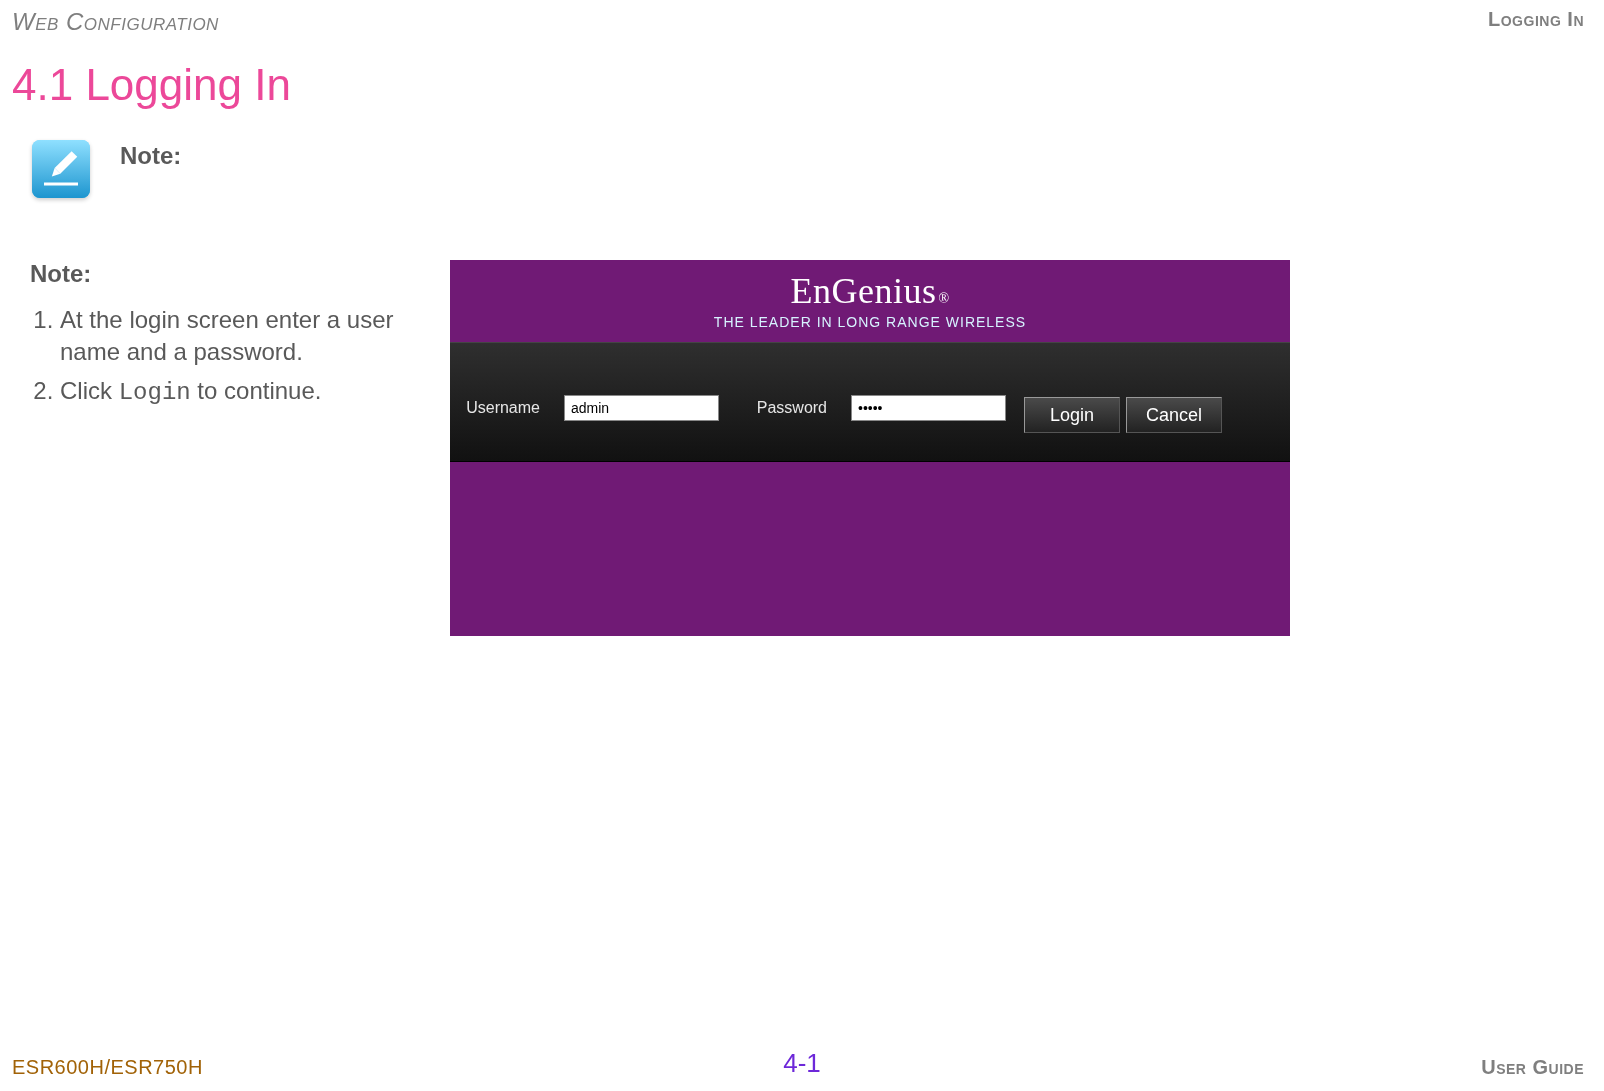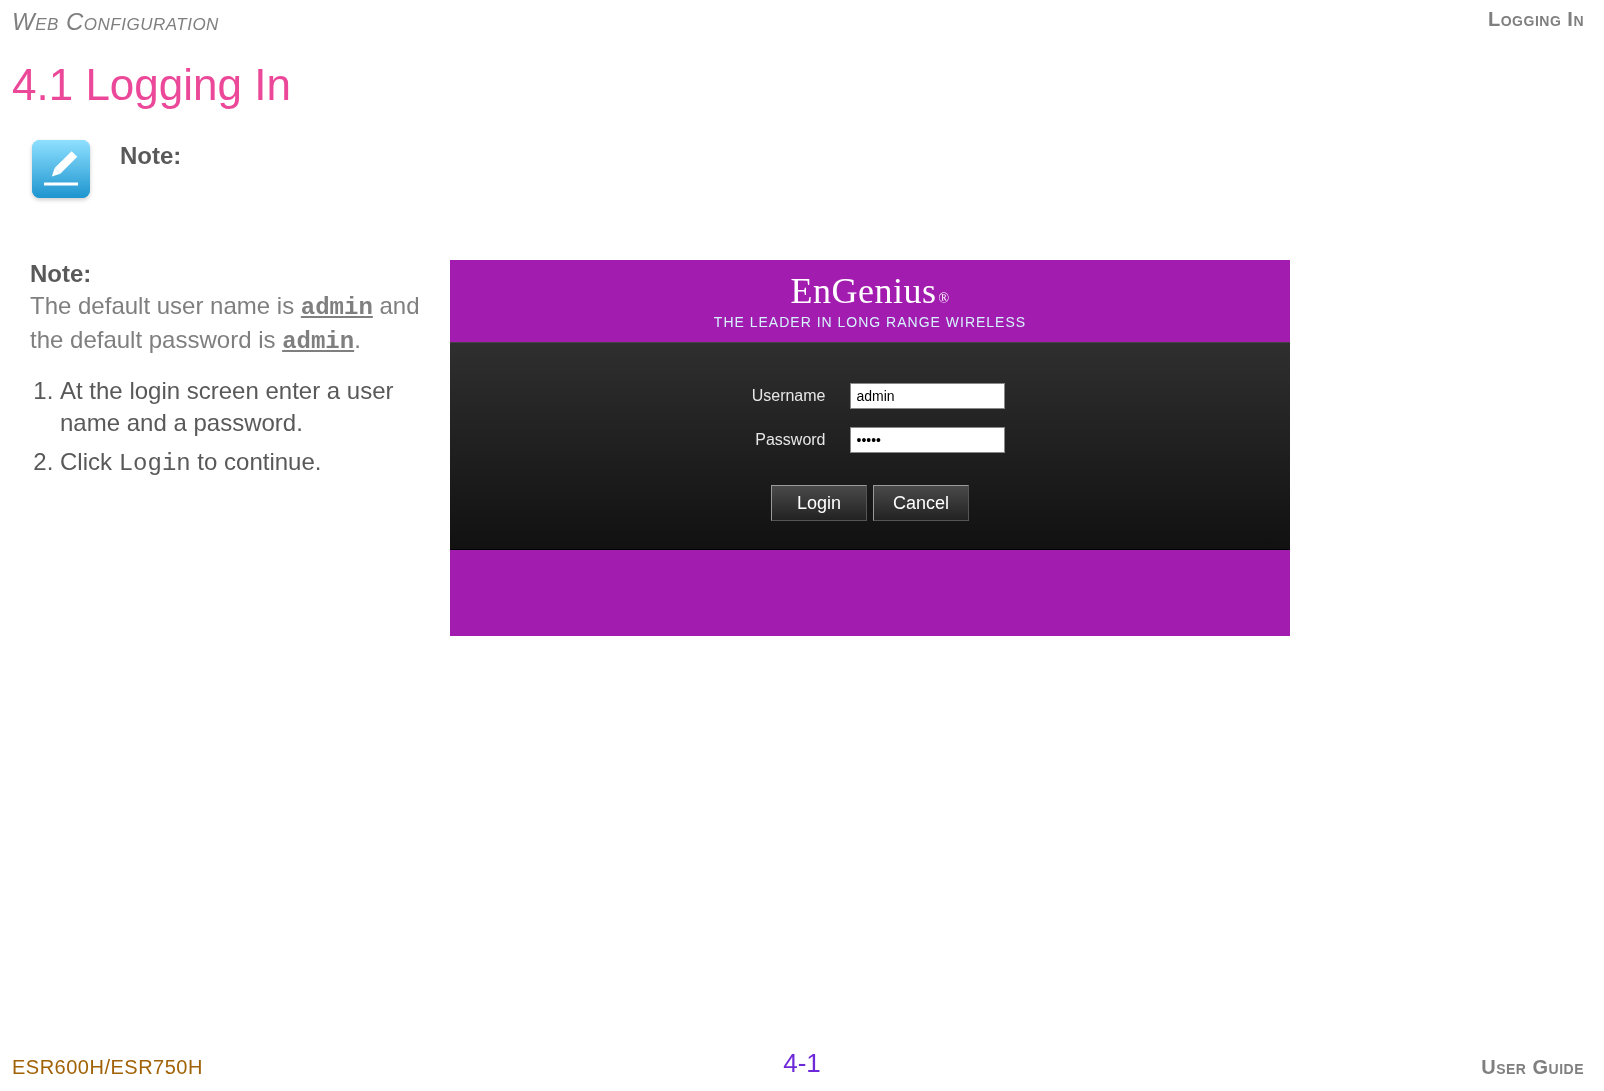--- a/index.html
+++ b/index.html
@@ -115,21 +115,21 @@
     }
     .step-list li {
       font-size: 24px;
       color: #595959;
       line-height: 1.35;
       margin-bottom: 6px;
     }
     .login-panel {
       width: 840px;
       height: 376px;
-      background: #a21caf;
+      background: #701a75;
       display: flex;
       flex-direction: column;
       align-items: center;
     }
     .brand-logo {
       color: #fff;
       font-size: 36px;
       letter-spacing: 0.5px;
       margin-top: 10px;
       font-family: Georgia, 'Times New Roman', serif;
@@ -149,21 +149,21 @@
       margin-bottom: 12px;
       text-align: center;
     }
     .login-form-box {
       width: 840px;
       background: linear-gradient(180deg, #2f2f2f 0%, #111 100%);
       border-top: 1px solid #444;
       border-bottom: 1px solid #000;
       padding: 40px 0 28px 0;
       display: flex;
-      flex-direction: column;
+      flex-direction: row;
       align-items: center;
       gap: 18px;
     }
     .form-row {
       display: flex;
       align-items: center;
       gap: 24px;
     }
     .form-label {
       color: #e6e6e6;
@@ -255,23 +255,20 @@
     </svg>
   </div>
   <div class="note-text-col">
     <div class="note-label">Note:</div>
   </div>
 </div>
 
 <div class="content-row">
   <div class="left-col">
     <div class="note2-label">Note:</div>
-    <div class="note2-body">
-      <span>The default user name is </span><span class="mono-bold">admin</span><span> and the default password is </span><span class="mono-bold">admin</span><span>.</span>
-    </div>
     <ol class="step-list">
       <li>At the login screen enter a user name and a password.</li>
       <li>
         <span>Click </span><span class="mono">Login</span><span> to continue.</span>
       </li>
     </ol>
   </div>
 
   <div class="login-panel">
     <div class="brand-logo">

